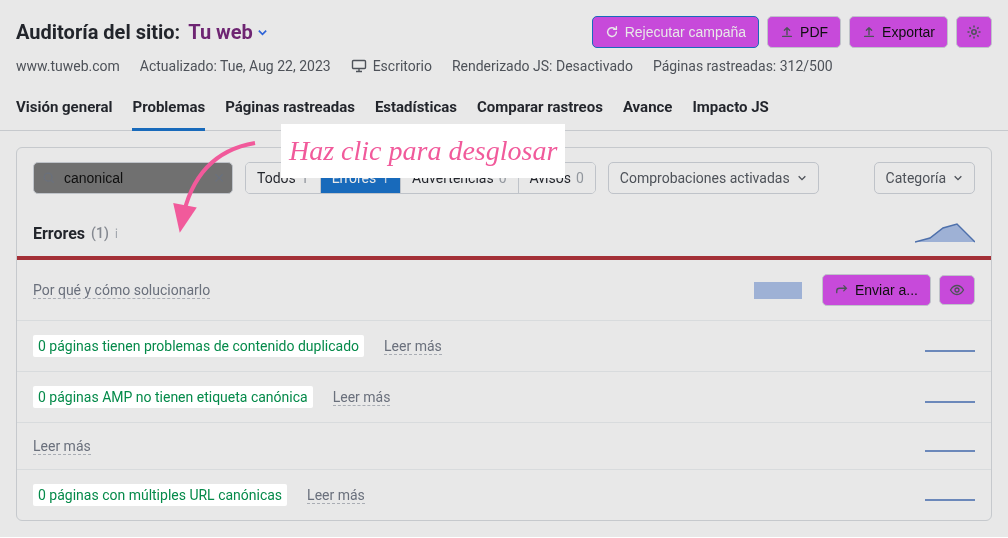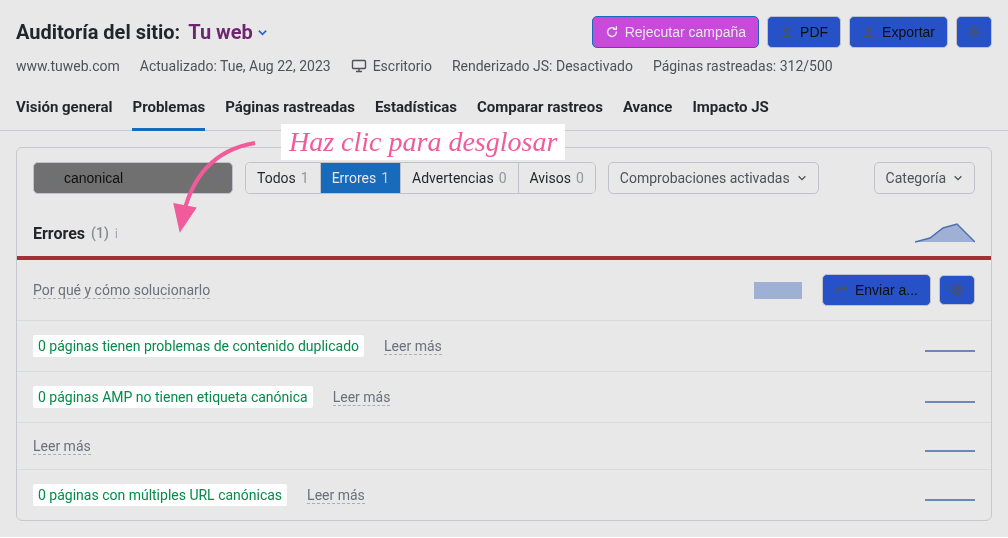--- a/index.html
+++ b/index.html
@@ -40,21 +40,21 @@
       gap: 4px;
     }
     .spacer { flex: 1; }
     .btn {
       display: inline-flex;
       align-items: center;
       gap: 6px;
       padding: 7px 12px;
       border: 1px solid #cfd4db;
       border-radius: 5px;
-      background: #1d4ed8;
+      background: #d946ef;
       font-size: 14px;
       font-weight: 500;
       cursor: pointer;
     }
     .btn-primary {
       background: #d946ef;
       border-color: #0b6bcb;
       color: #fff;
     }
     .btn-icon {
@@ -226,21 +226,21 @@
       width: 48px;
       height: 17px;
       background: #a8bfe9;
       margin-left: auto;
     }
     .callout {
       position: absolute;
       top: 124px;
       left: 281px;
       z-index: 20;
-      padding: 2px 8px;
+      padding: 11px 8px;
       background: #fff;
       color: #f15a9b;
       font-size: 28px;
       font-weight: 500;
       font-family: Georgia, serif;
       font-style: italic;
     }
     .arrow-svg {
       position: absolute;
       left: 160px;

